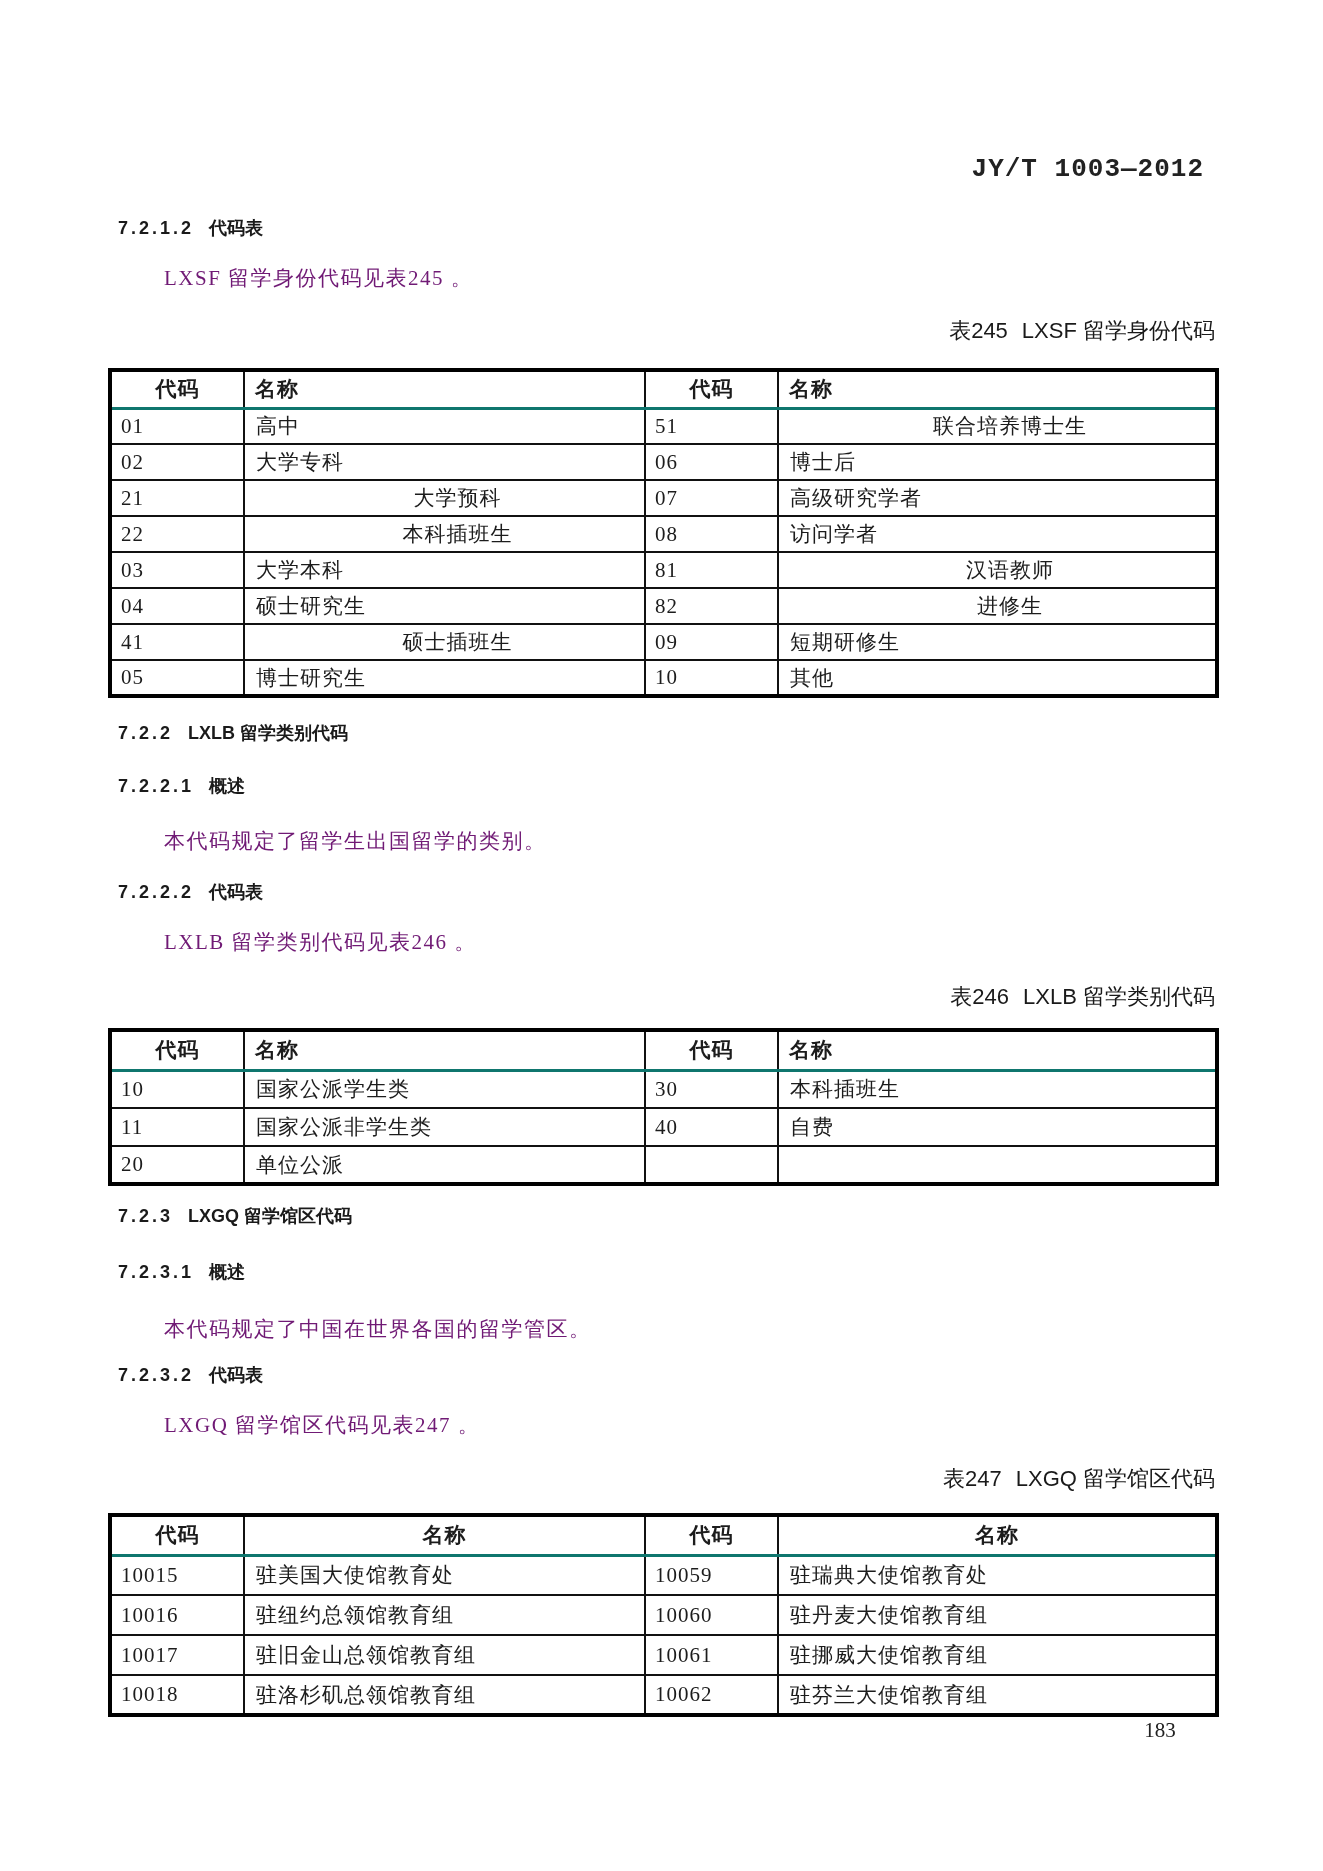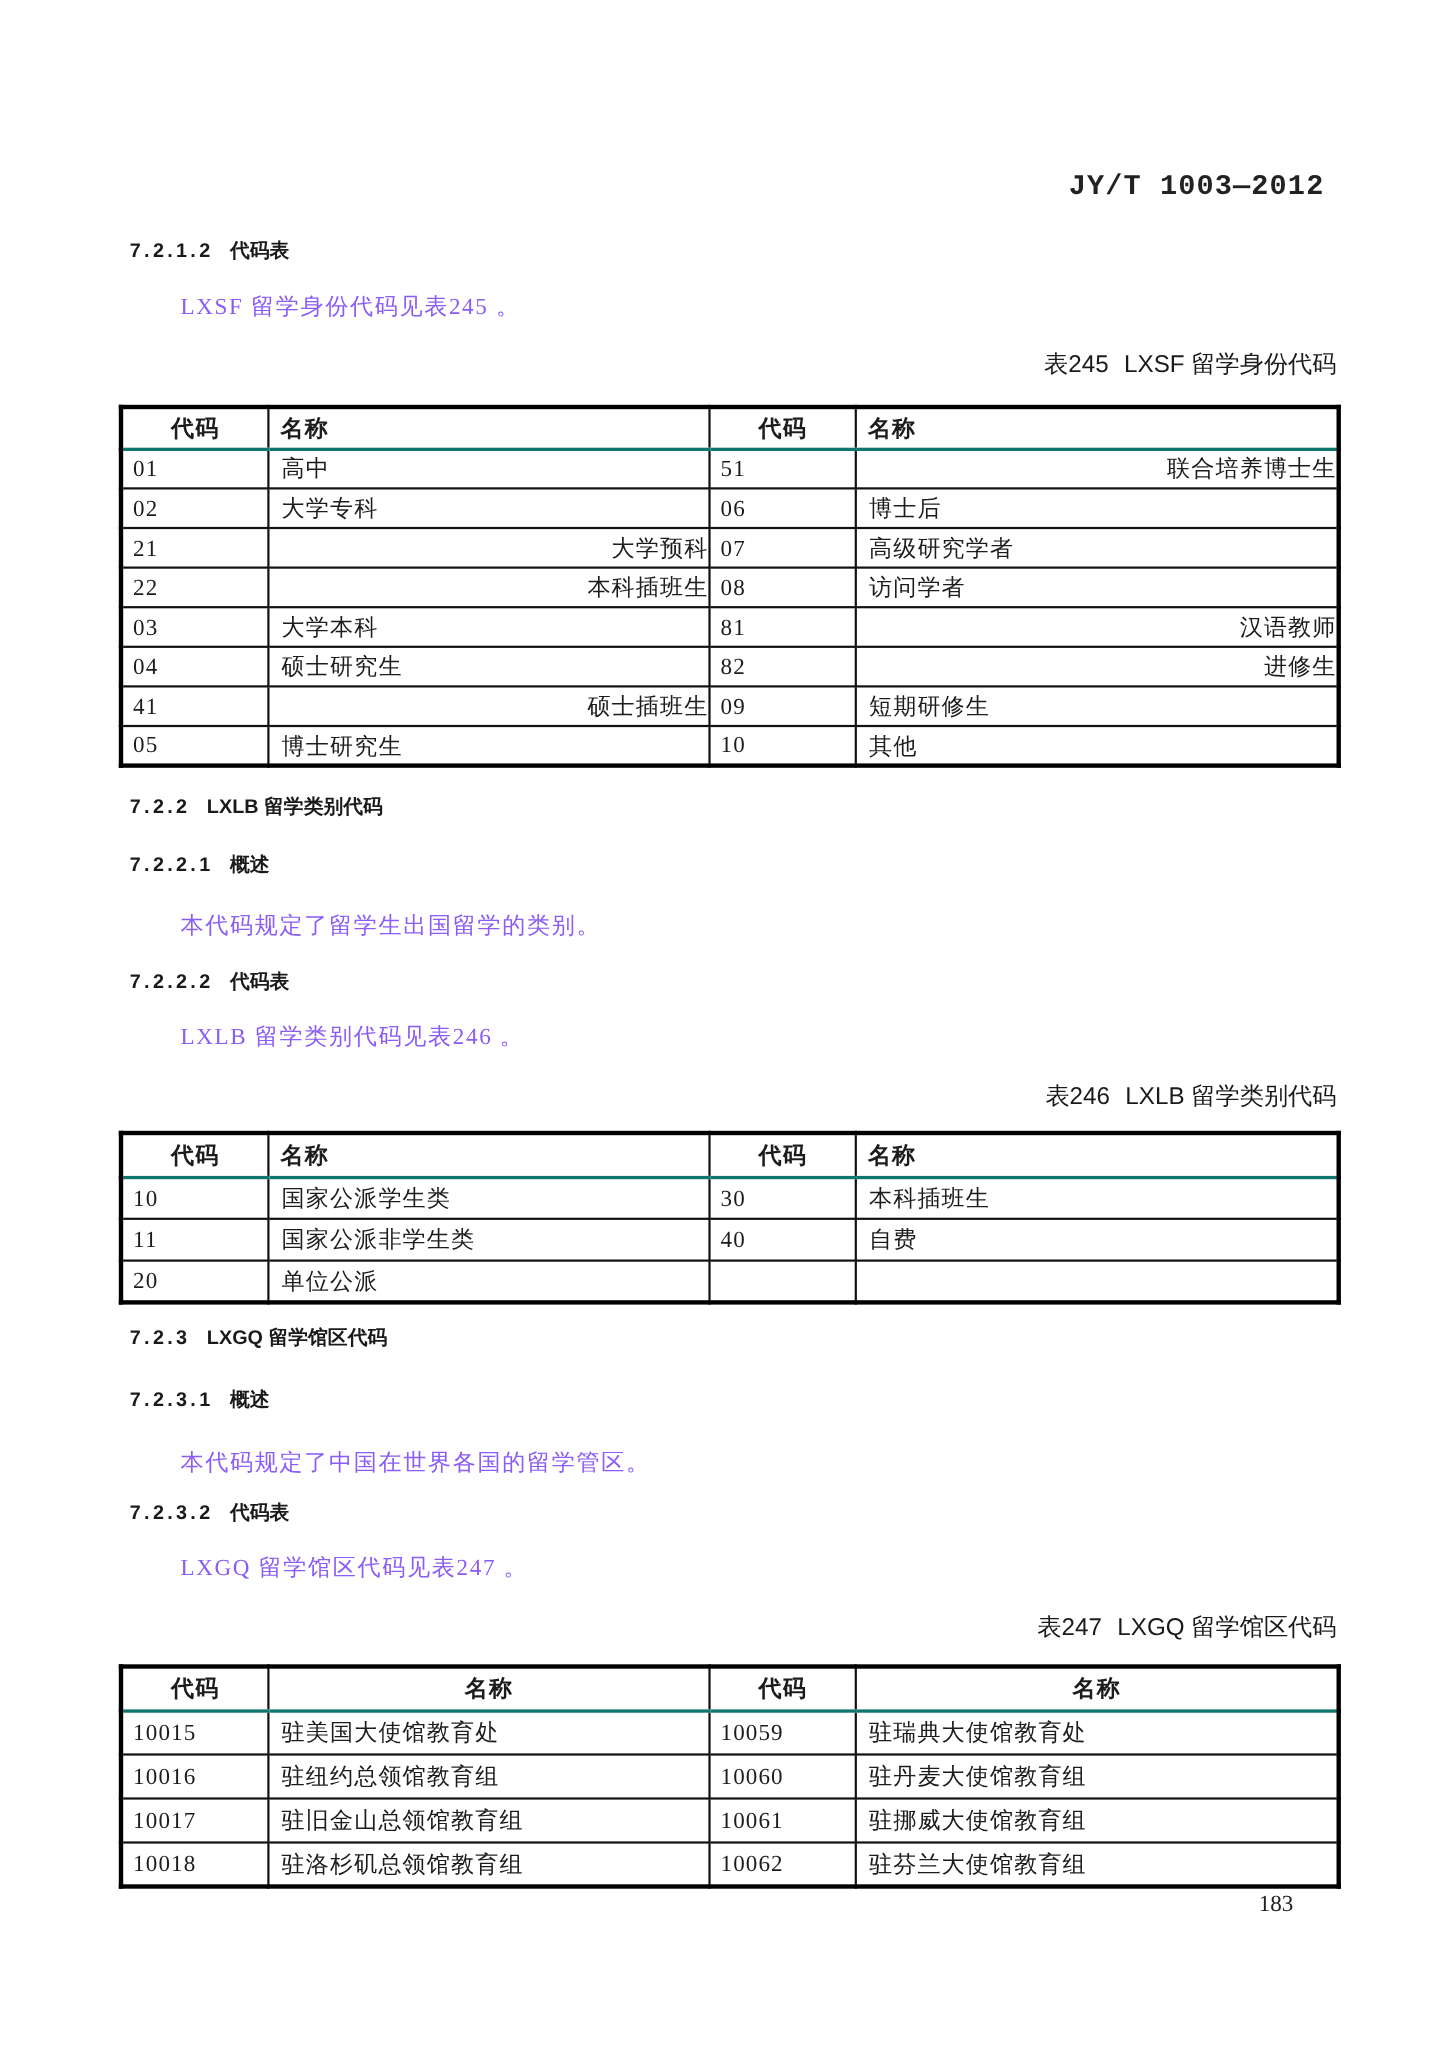--- a/index.html
+++ b/index.html
@@ -23,21 +23,21 @@
   .h{
     left:118px;
     font-family:"Liberation Sans","DejaVu Sans",sans-serif;
     font-weight:bold;font-size:18px;
     color:#1a1a1a;white-space:nowrap;line-height:24px;
   }
   .h .hn{letter-spacing:3px;margin-right:15px;}
   .p{
     left:164px;
     font-size:21px;letter-spacing:1.5px;
-    color:#8b5cf6;white-space:nowrap;line-height:24px;
+    color:#701a75;white-space:nowrap;line-height:24px;
   }
   .cap{
     left:108px;width:1107px;text-align:right;
     font-family:"Liberation Sans","DejaVu Sans",sans-serif;
     font-weight:normal;font-size:22px;color:#1a1a1a;line-height:24px;
   }
   .cap .cap-label{margin-right:14px;}
   table.tbl{
     position:absolute;left:108px;width:1107px;
     border-collapse:collapse;table-layout:fixed;
@@ -54,21 +54,21 @@
   .tbl thead th{
     border-bottom:3px solid #0f766e;
     font-family:"Liberation Sans","DejaVu Sans",sans-serif;
     font-weight:bold;
   }
   .tbl td{font-family:"Liberation Serif","DejaVu Serif",serif;}
   .tbl th.a-center{text-align:center;}
   .tbl th.a-left{text-align:left;padding-left:10px;}
   .tbl td.code{text-align:left;padding-left:9px;}
   .tbl td.name.a-left{text-align:left;padding-left:11px;}
-  .tbl td.name.a-center{text-align:right;padding-left:26px;}
+  .tbl td.name.a-center{text-align:center;padding-left:26px;}
   .t245 thead tr{height:38px;}
   .t245 tbody tr{height:36px;}
   .t246 thead tr{height:40px;}
   .t246 tbody tr{height:38px;}
   .t247 thead tr{height:40px;}
   .t247 tbody tr{height:40px;margin-top:14px;}
   .pagenum{
     top:1718px;left:1120px;width:80px;text-align:center;
     font-size:21px;color:#222;
   }

